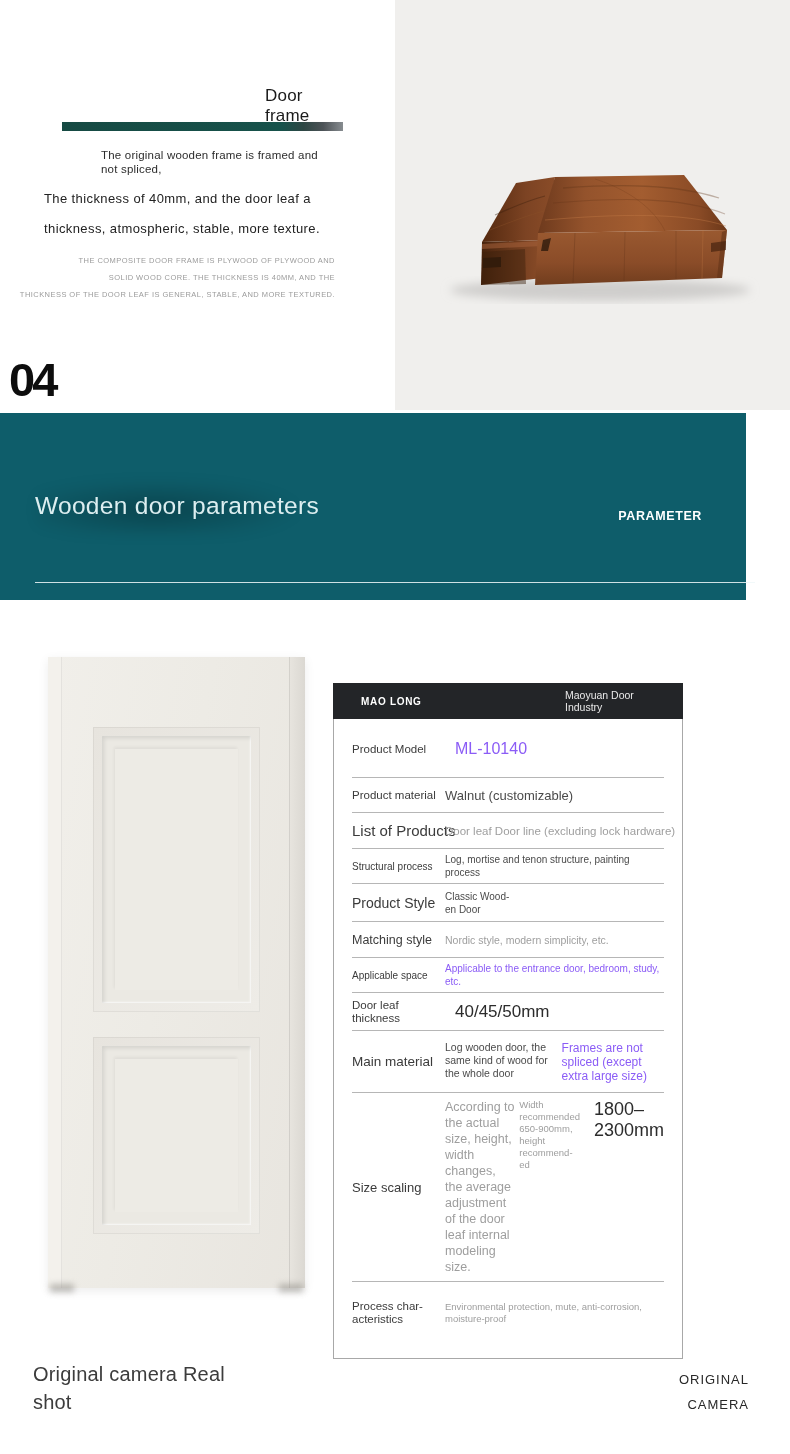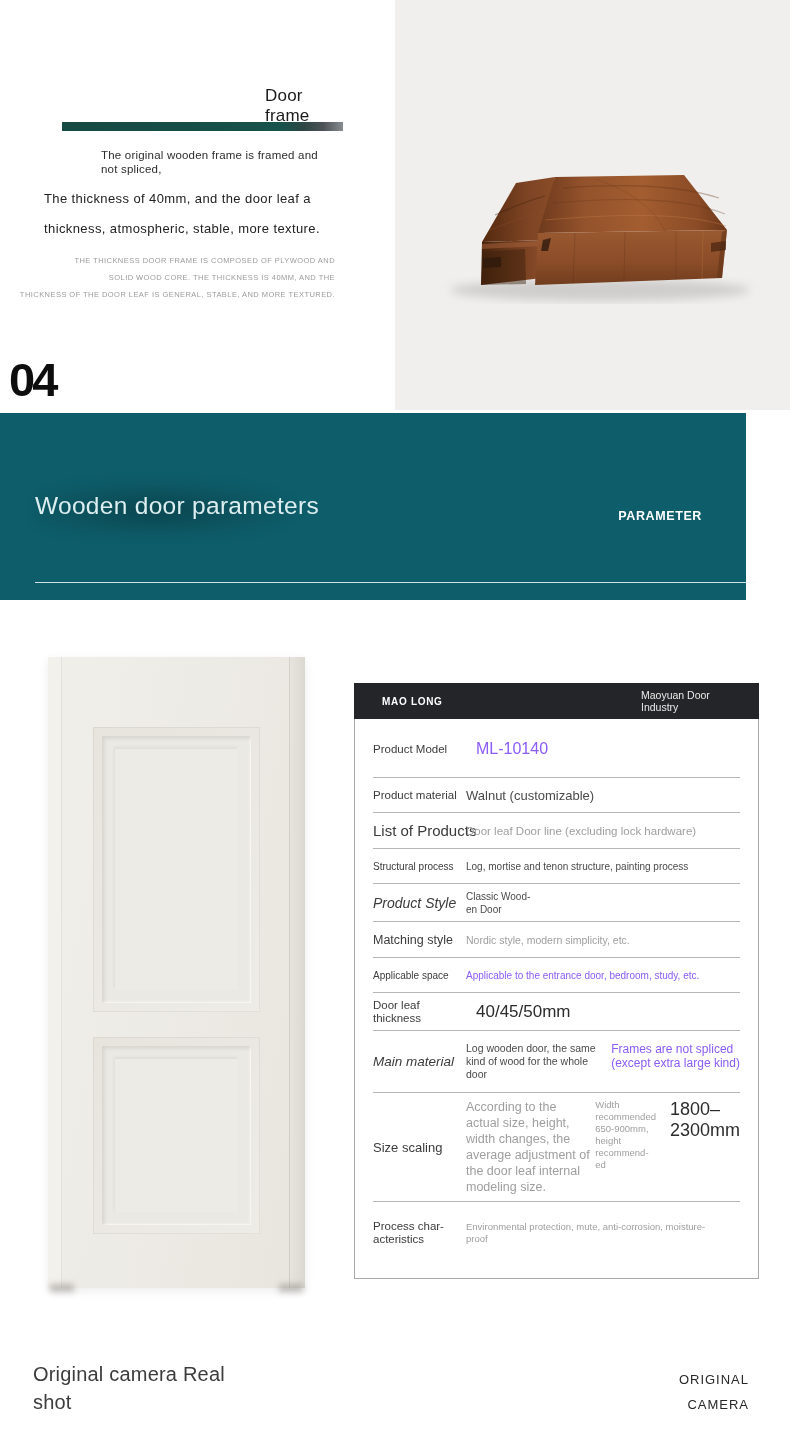--- a/index.html
+++ b/index.html
@@ -103,21 +103,21 @@
   .panel-top { top:70px; height:285px; }
   .panel-bottom { top:380px; height:197px; }
   .door-foot {
     position:absolute; bottom:-4px; width:24px; height:8px;
     background:#8f8c86; filter:blur(3px); opacity:.55;
   }
   .door-foot.l { left:2px; } .door-foot.r { right:2px; }
 
   
   .spec {
-    position:absolute; left:354px; top:683px; width:405px;
+    position:absolute; left:333px; top:683px; width:350px;
   }
   .spec-header {
     height:36px; background:#232528; color:#fff;
     display:flex; align-items:center; justify-content:space-between;
     padding:0 26px 0 28px;
   }
   .spec-brand { font-size:10px; font-weight:bold; letter-spacing:.7px; }
   .spec-company { font-size:10.5px; line-height:12px; color:#e9e9e9; width:92px; }
   .spec-body {
     background:#fff;
@@ -127,21 +127,21 @@
   .trow {
     display:flex; align-items:center;
     margin:0 18px; border-bottom:1px solid #b6b6b6;
   }
   .trow.last { border-bottom:none; }
   .tlabel { width:93px; flex:0 0 93px; color:#3b3b3b; }
   .tvalue { flex:1; padding-right:2px; }
   .nw { white-space:nowrap; }
   .lbl-sm  { font-size:10px; }
   .lbl-md  { font-size:11.5px; }
-  .lbl-lg  { font-size:13.5px;font-style:italic; }
+  .lbl-lg  { font-size:13.5px; }
   .lbl-2l  { font-size:11.5px; line-height:13px; }
   .val-dark { color:#8b5cf6; }
   .val-mid  { color:#4a4a4a; }
   .val-gray { color:#9e9e9e; }
   .v-xl { font-size:17px; color:#2c2c2c; }
   .v-lg { font-size:13px; }
   .v-md { font-size:11.5px; }
   .v-sm { font-size:10px; line-height:13px; }
   .v-xs { font-size:9.5px; line-height:12px; }
   .indent { padding-left:10px; }
@@ -237,21 +237,21 @@
   <div class="teal-bar"></div>
 
   <div class="intro-lead">
     <div>The original wooden frame is framed and</div>
     <div>not spliced,</div>
   </div>
   <div class="intro-line-a">The thickness of 40mm, and the door leaf a</div>
   <div class="intro-line-b">thickness, atmospheric, stable, more texture.</div>
 
   <div class="intro-fineprint">
-    <div>THE THICKNESS DOOR FRAME IS COMPOSED OF PLYWOOD AND</div>
+    <div>THE COMPOSITE DOOR FRAME IS PLYWOOD OF PLYWOOD AND</div>
     <div>SOLID WOOD CORE. THE THICKNESS IS 40MM, AND THE</div>
     <div>THICKNESS OF THE DOOR LEAF IS GENERAL, STABLE, AND MORE TEXTURED.</div>
   </div>
 
   <div class="section-number">04</div>
 
   <div class="banner">
     <div class="banner-watermark"></div>
     <div class="banner-title">Wooden door parameters</div>
     <div class="banner-tag">PARAMETER</div>
@@ -327,21 +327,21 @@
           <div>Door leaf</div>
           <div>thickness</div>
         </div>
         <div class="tvalue v-xl indent">40/45/50mm</div>
       </div>
 
       <div class="trow r8">
         <div class="tlabel lbl-lg nw">Main material</div>
         <div class="tvalue stack">
           <div class="val-mid v-sm maxw240" style="font-size:10.5px;">Log wooden door, the same kind of wood for the whole door</div>
-          <div class="val-dark v-md" style="font-size:12px;">Frames are not spliced (except extra large kind)</div>
+          <div class="val-dark v-md" style="font-size:12px;">Frames are not spliced (except extra large size)</div>
         </div>
       </div>
 
       <div class="trow r9">
         <div class="tlabel nw" style="font-size:13px;">Size scaling</div>
         <div class="tvalue stack">
           <div class="val-gray maxw275" style="font-size:12.5px; line-height:16px;">According to the actual size, height, width changes, the average adjustment of the door leaf internal modeling size.</div>
           <div class="val-gray v-xs">
             <div>Width recommended 650-900mm, height recommend-</div>
             <div>ed</div>

